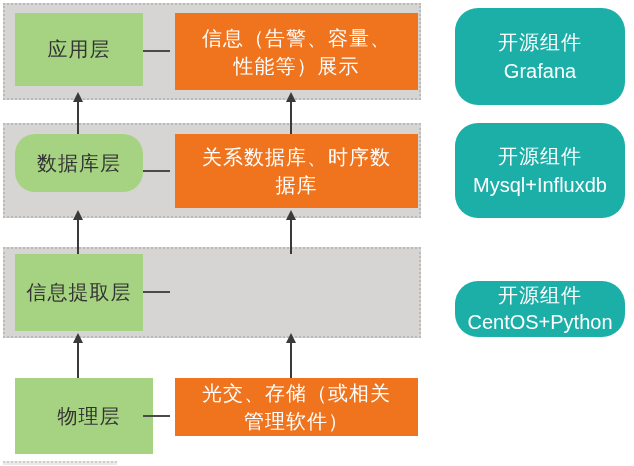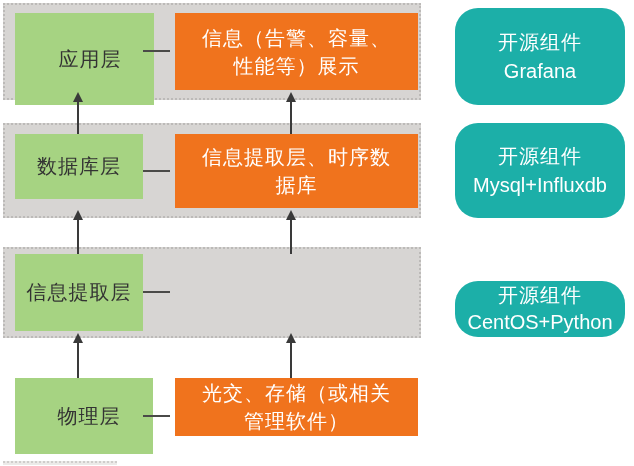--- a/index.html
+++ b/index.html
@@ -19,22 +19,22 @@
   .band1{top:3px;height:97px;}
   .band2{top:123px;height:95px;}
   .band3{top:247px;height:91px;}
 
   .layer-box{
     position:absolute;left:15px;width:128px;
     background:#a6d382;
     display:flex;align-items:center;justify-content:center;
     font-size:20px;color:#333333;letter-spacing:1px;
   }
-  .g1{top:13px;height:92px;padding-left:11px;}
-  .g2{top:134px;height:65px;}
+  .g1{top:13px;height:73px;}
+  .g2{top:134px;height:58px;border-radius:20px;}
   .g3{top:254px;height:77px;}
   .g4{top:378px;height:76px;padding-left:10px;}
 
   .desc-box{
     position:absolute;left:175px;width:243px;
     background:#f0731d;
     display:flex;flex-direction:column;align-items:center;justify-content:center;
     font-size:20px;color:#ffffff;line-height:28px;text-align:center;letter-spacing:1px;
   }
   .o1{top:13px;height:77px;}
@@ -95,21 +95,21 @@
   <div class="desc-box o1">
     <span>信息（告警、容量、</span>
     <span>性能等）展示</span>
   </div>
 
   <div class="layer-box g2">
     <span>数据库层</span>
   </div>
   <div class="connector c2"></div>
   <div class="desc-box o2">
-    <span>信息提取层、时序数</span>
+    <span>关系数据库、时序数</span>
     <span>据库</span>
   </div>
 
   <div class="layer-box g3">
     <span>信息提取层</span>
   </div>
   <div class="connector c3"></div>
 
   <div class="layer-box g4">
     <span>物理层</span>

